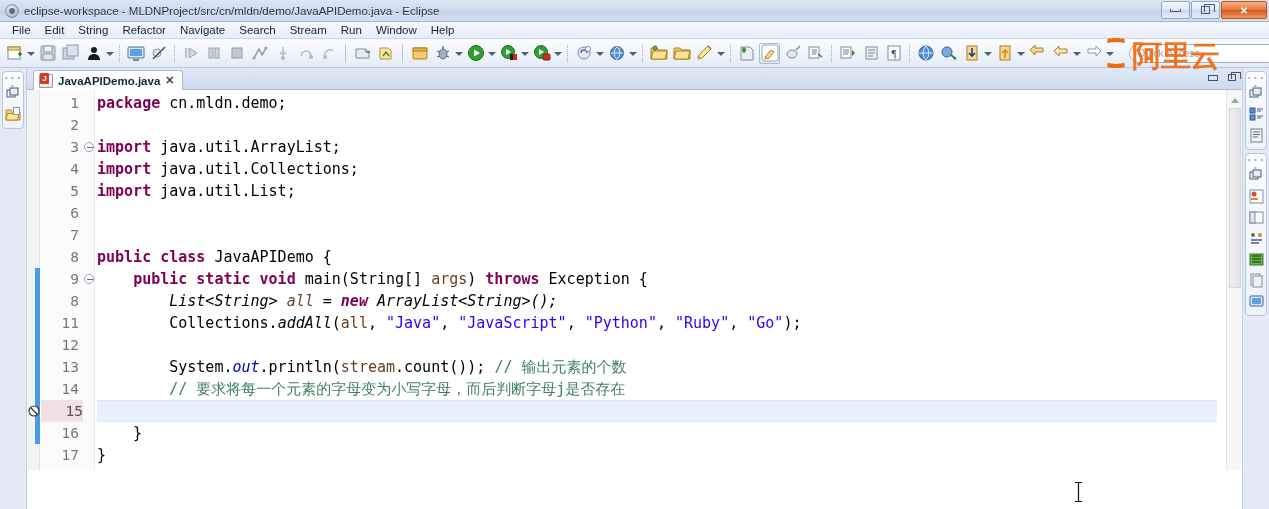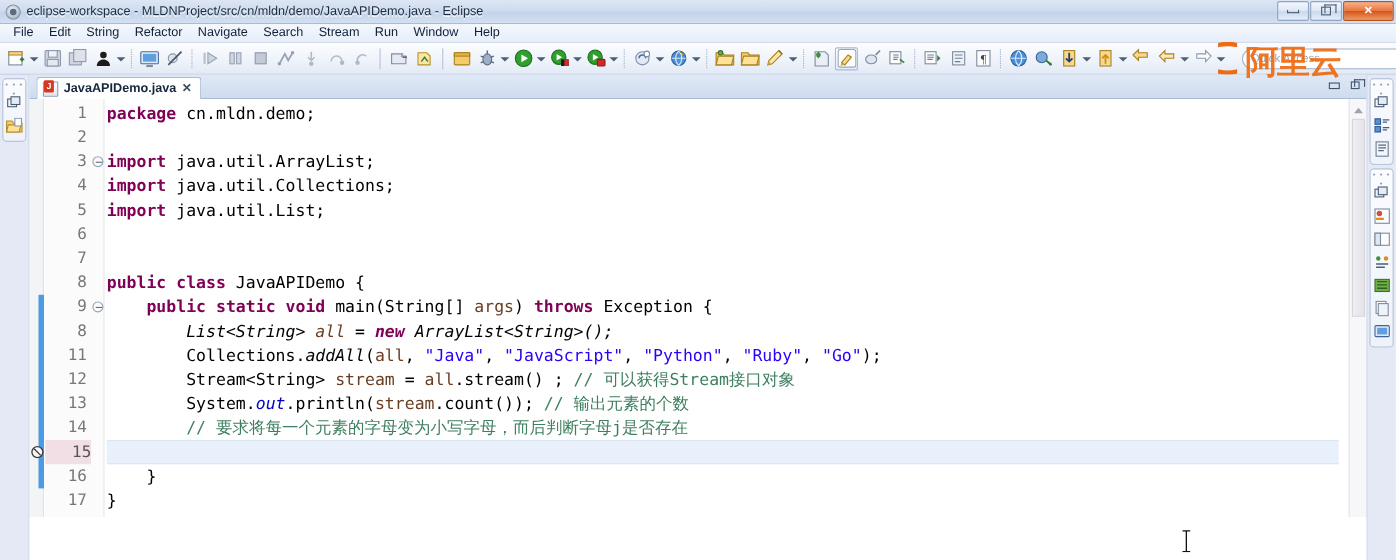--- a/index.html
+++ b/index.html
@@ -696,21 +696,20 @@
           <div class="ln" style="top: 2px;"><span class="kw">package</span><span class="plain"> cn.mldn.demo;</span></div>
           <div class="ln" style="top: 24px;"></div>
           <div class="ln" style="top: 46px;"><span class="kw">import</span><span class="plain"> java.util.ArrayList;</span></div>
           <div class="ln" style="top: 68px;"><span class="kw">import</span><span class="plain"> java.util.Collections;</span></div>
           <div class="ln" style="top: 90px;"><span class="kw">import</span><span class="plain"> java.util.List;</span></div>
           <div class="ln" style="top: 134px;"></div>
           <div class="ln" style="top: 156px;"><span class="kw">public class</span><span class="plain"> JavaAPIDemo {</span></div>
           <div class="ln" style="top: 178px;"><span class="plain">    </span><span class="kw">public static void</span><span class="plain"> main(String[] </span><span class="lvar">args</span><span class="plain">) </span><span class="kw">throws</span><span class="plain"> Exception {</span></div>
           <div class="ln" style="top: 200px; font-style: italic;"><span class="plain">        List&lt;String&gt; </span><span class="lvar">all</span><span class="plain"> = </span><span class="kw">new</span><span class="plain"> ArrayList&lt;String&gt;();</span></div>
           <div class="ln" style="top: 222px;"><span class="plain">        Collections.</span><span class="smeth">addAll</span><span class="plain">(</span><span class="lvar">all</span><span class="plain">, </span><span class="str">"Java"</span><span class="plain">, </span><span class="str">"JavaScript"</span><span class="plain">, </span><span class="str">"Python"</span><span class="plain">, </span><span class="str">"Ruby"</span><span class="plain">, </span><span class="str">"Go"</span><span class="plain">);</span></div>
-          <div class="ln" style="top: 244px;"><span class="plain">        Stream&lt;String&gt; </span><span class="lvar">stream</span><span class="plain"> = </span><span class="lvar">all</span><span class="plain">.stream() ; </span><span class="cmt">// 可以获得Stream接口对象</span></div>
           <div class="ln" style="top: 266px;"><span class="plain">        System.</span><span class="sfield">out</span><span class="plain">.println(</span><span class="lvar">stream</span><span class="plain">.count()); </span><span class="cmt">// 输出元素的个数</span></div>
           <div class="ln" style="top: 288px;"><span class="plain">        </span><span class="cmt">// 要求将每一个元素的字母变为小写字母，而后判断字母j是否存在</span></div>
           <div class="ln" style="top: 332px;"><span class="plain">    }</span></div>
           <div class="ln" style="top: 354px;"><span class="plain">}</span></div>
         </div>
       <div class="mousecursor">
         <svg width="11" height="20" viewBox="0 0 11 20">
           <path d="M5.5 0 v20 M2 0.5 h7 M2 19.5 h7" stroke="#111" stroke-width="1.2" fill="none"></path>
         </svg>
       </div>

